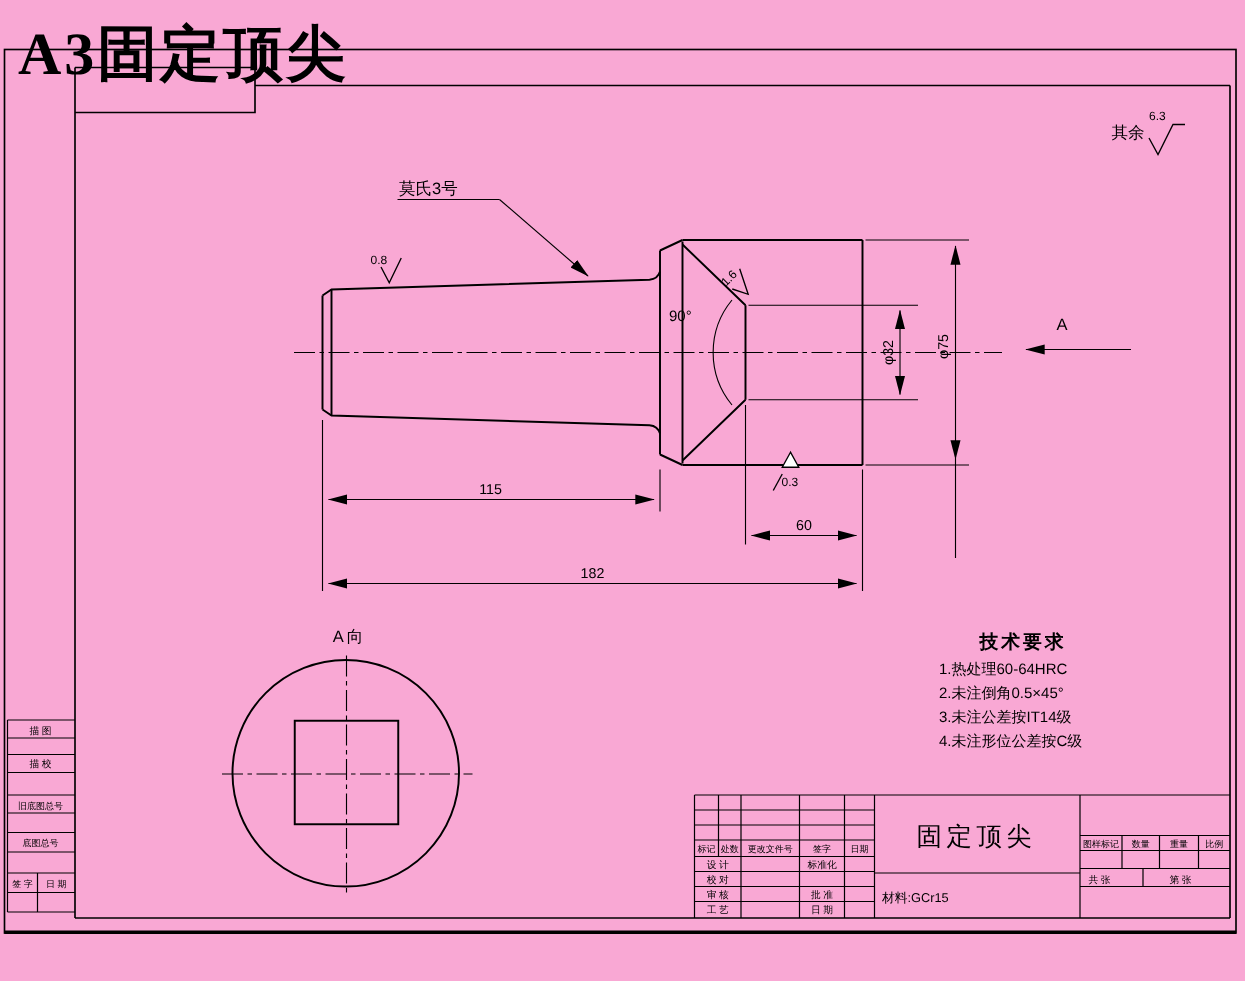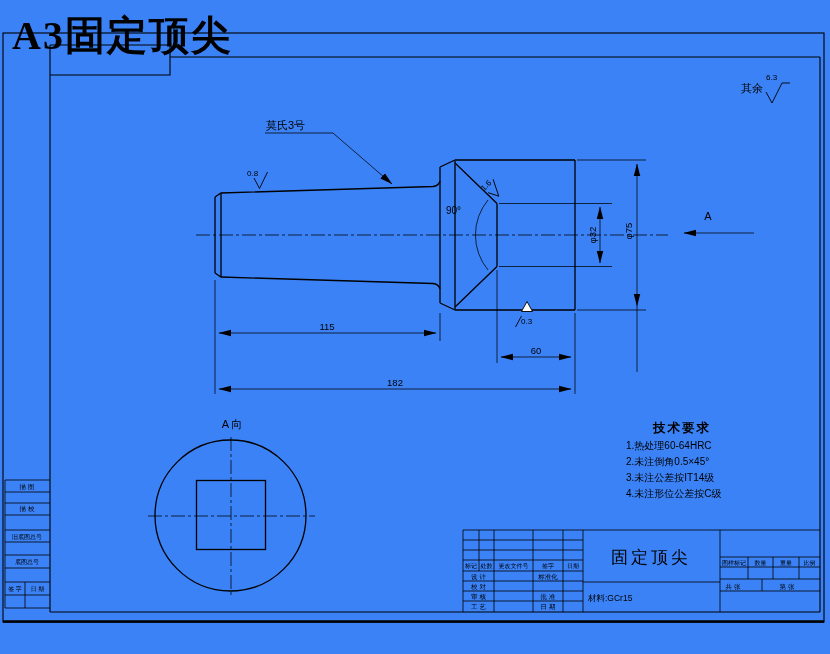--- a/index.html
+++ b/index.html
@@ -1,16 +1,16 @@
 <!DOCTYPE html>
 <html><head>
 <meta charset="utf-8">
 <style>
   html,body{margin:0;padding:0;background:#fff;}
-  .sheet{position:relative;width:830px;height:654px;background:#3b82f6;overflow:hidden;
+  .sheet{position:relative;width:830px;height:654px;background:#f9a8d4;overflow:hidden;
          font-family:"Liberation Sans","DejaVu Sans",sans-serif;}
   svg{position:absolute;left:0;top:0;}
   text{fill:#000;font-family:"Liberation Sans","DejaVu Sans",sans-serif;}
   .ol{fill:none;stroke:#000;stroke-width:1.3px;}
   .thin{fill:none;stroke:#000;stroke-width:0.75px;}
   .cl{fill:none;stroke:#000;stroke-width:0.75px;stroke-dasharray:14 3 3 3;}
   .frm{fill:none;stroke:#000;stroke-width:1.1px;}
   .tb{fill:none;stroke:#000;stroke-width:0.8px;}
   .sym{fill:none;stroke:#000;stroke-width:0.9px;}
   .tri{fill:#fff;stroke:#000;stroke-width:0.9px;}

